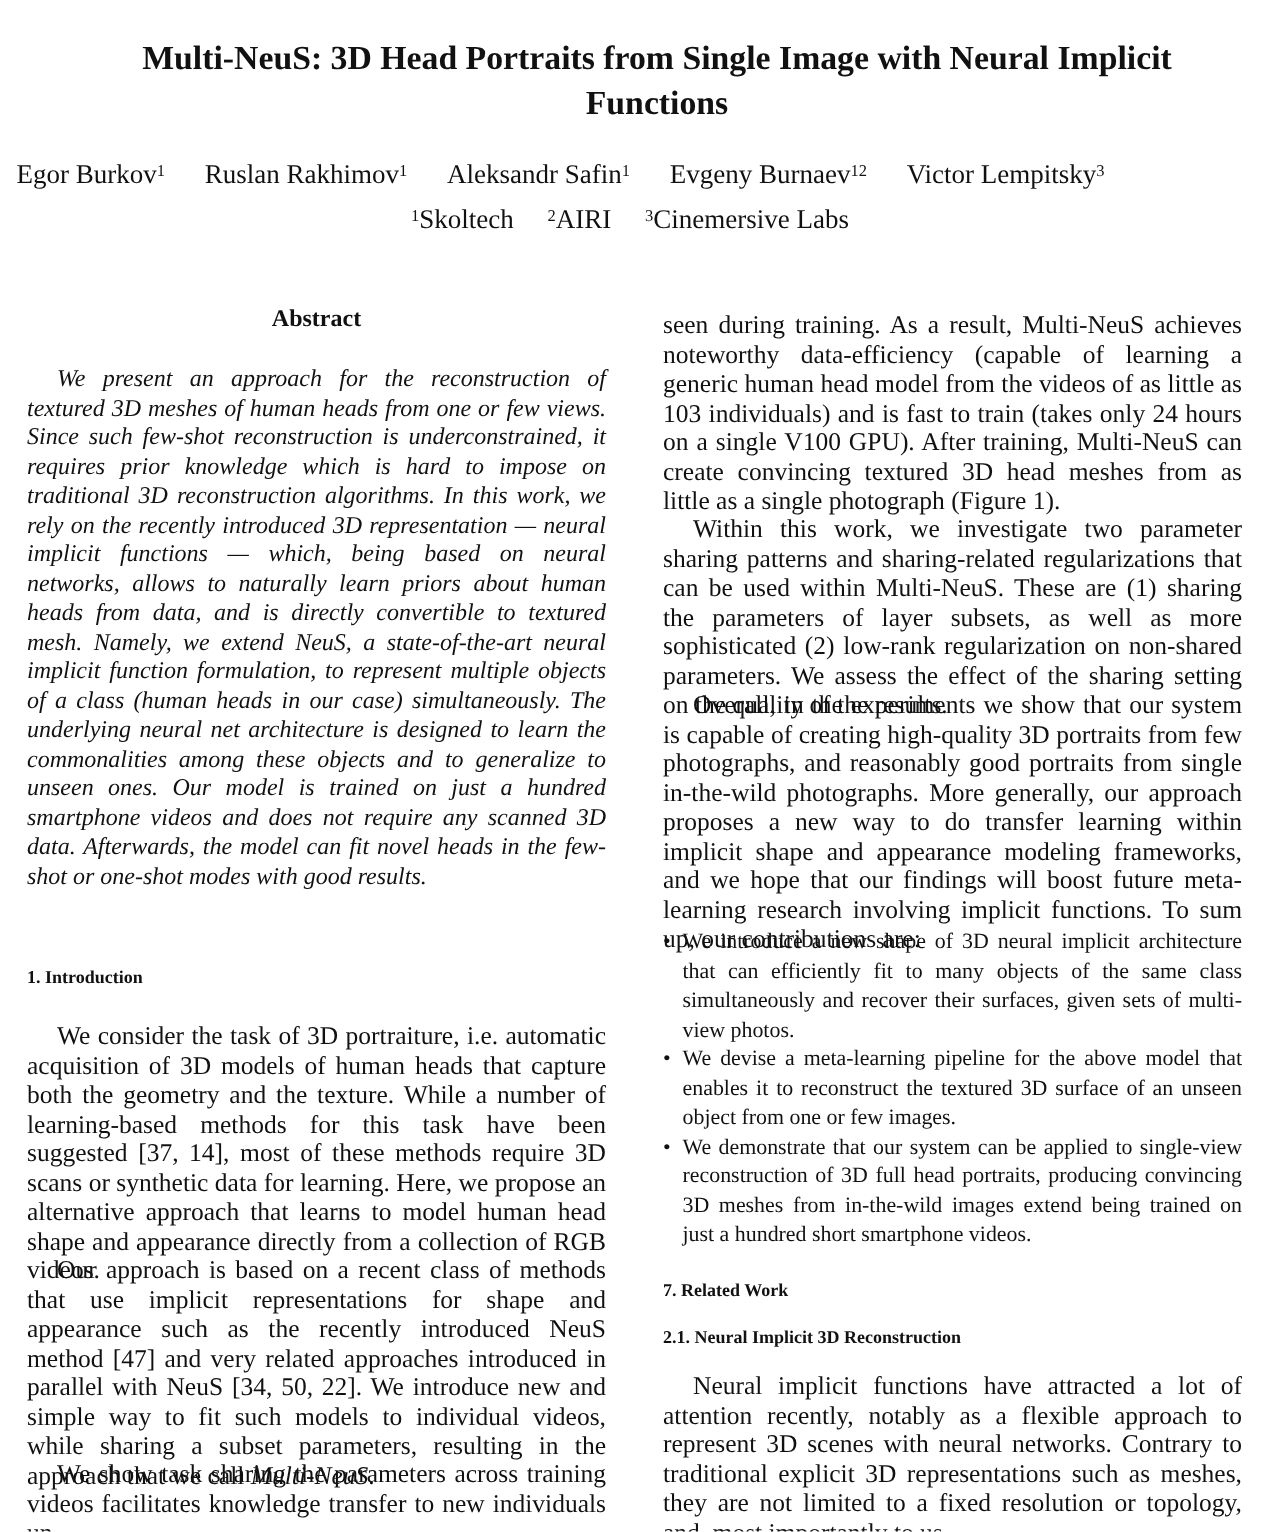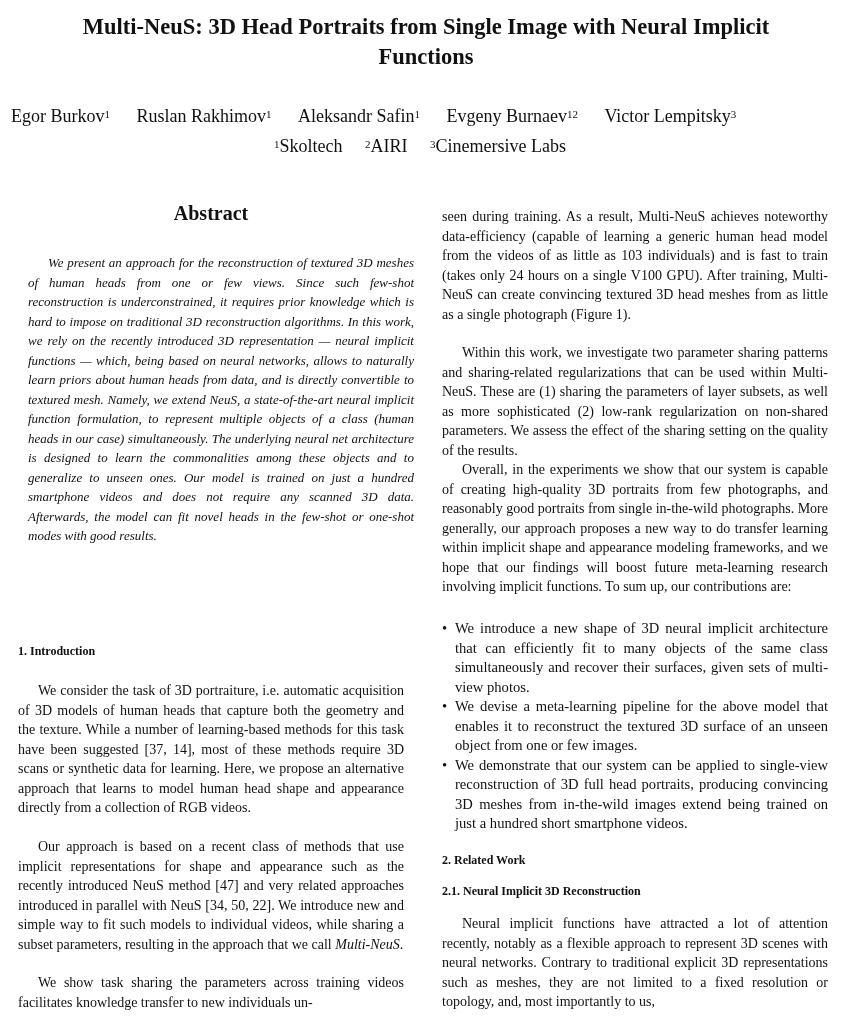--- a/index.html
+++ b/index.html
@@ -4,52 +4,52 @@
 <style>
   html, body { margin: 0; padding: 0; background: #ffffff; }
   body {
     width: 844px; height: 1021px; overflow: hidden; position: relative;
     font-family: "Liberation Serif", "DejaVu Serif", serif;
     color: #111111;
   }
   .title {
     position: absolute; left: 40px; top: 8px; width: 764px;
     text-align: center; font-weight: bold; font-size: 22.5px; line-height: 30px;
-    margin: 4px;
+    margin: 16px;
   }
   .authors {
     position: absolute; left: 0; top: 102px; width: 736px;
     text-align: center; font-size: 18px; line-height: 28px;
     white-space: nowrap;
   }
   .author { margin: 0 11px; }
   .affils {
     position: absolute; left: 0; top: 132px; width: 840px;
     text-align: center; font-size: 18px; line-height: 28px;
   }
   .affil { margin: 0 9px; }
   sup { font-size: 11px; vertical-align: top; position: relative; top: -2px; }
 
   .abstract-heading {
     position: absolute; left: 18px; top: 202px; width: 386px;
-    text-align: center; font-weight: bold; font-size: 20px; line-height: 22px; margin: 0;
+    text-align: center; font-weight: bold; font-size: 16px; line-height: 22px; margin: 0;
   }
   .abstract {
     position: absolute; left: 18px; top: 243px; width: 386px;
-    font-style: italic; font-size: 13px; line-height: 19.5px;
-    text-align: justify; text-indent: 20px; margin: 10px; hyphens: manual;
+    font-style: italic; font-size: 16px; line-height: 19.5px;
+    text-align: justify; text-indent: 20px; margin: 0; hyphens: manual;
   }
   .sec-heading {
     position: absolute; font-weight: bold; font-size: 12px; line-height: 22px; margin: 0;
   }
   .subsec-heading {
     position: absolute; font-weight: bold; font-size: 12px; line-height: 20px; margin: 0;
   }
   .para {
-    position: absolute; width: 386px; font-size: 14px; line-height: 19.5px;
+    position: absolute; width: 386px; font-size: 17px; line-height: 19.5px;
     text-align: justify; text-indent: 20px; margin: 0;
   }
   .para.noindent { text-indent: 0; }
   .bullets {
     position: absolute; left: 442px; top: 619px; width: 386px;
     list-style: none; margin: 0; padding: 0;
     font-size: 14.6px; line-height: 19.5px;
   }
   .bullets li { position: relative; padding-left: 13px; text-align: justify; }
   .bullet-dot { position: absolute; left: 0; top: 0; }
@@ -85,15 +85,15 @@
 <p class="para noindent" style="left:442px; top:207px;">seen during training. As a result, Multi-NeuS achieves noteworthy data-efficiency (capable of learning a generic human head model from the videos of as little as 103 individuals) and is fast to train (takes only 24 hours on a single V100 GPU). After training, Multi-NeuS can create convincing textured 3D head meshes from as little as a single photograph (Figure 1).</p>
 <p class="para" style="left:442px; top:343px;">Within this work, we investigate two parameter sharing patterns and sharing-related regularizations that can be used within Multi-NeuS. These are (1) sharing the parameters of layer subsets, as well as more sophisticated (2) low-rank regularization on non-shared parameters. We assess the effect of the sharing setting on the quality of the results.</p>
 <p class="para" style="left:442px; top:460px;">Overall, in the experiments we show that our system is capable of creating high-quality 3D portraits from few photographs, and reasonably good portraits from single in-the-wild photographs. More generally, our approach proposes a new way to do transfer learning within implicit shape and appearance modeling frameworks, and we hope that our findings will boost future meta-learning research involving implicit functions. To sum up, our contributions are:</p>
 
 <ul class="bullets">
   <li><span class="bullet-dot">•</span><span>We introduce a new shape of 3D neural implicit architecture that can efficiently fit to many objects of the same class simultaneously and recover their surfaces, given sets of multi-view photos.</span></li>
   <li><span class="bullet-dot">•</span><span>We devise a meta-learning pipeline for the above model that enables it to reconstruct the textured 3D surface of an unseen object from one or few images.</span></li>
   <li><span class="bullet-dot">•</span><span>We demonstrate that our system can be applied to single-view reconstruction of 3D full head portraits, producing convincing 3D meshes from in-the-wild images extend being trained on just a hundred short smartphone videos.</span></li>
 </ul>
 
-<h2 class="sec-heading" style="left:442px; top:849px;">2. Related Work</h2>
+<h2 class="sec-heading" style="left:442px; top:849px;">7. Related Work</h2>
 <h3 class="subsec-heading" style="left:442px; top:881px;">2.1. Neural Implicit 3D Reconstruction</h3>
 <p class="para" style="left:442px; top:914px;">Neural implicit functions have attracted a lot of attention recently, notably as a flexible approach to represent 3D scenes with neural networks. Contrary to traditional explicit 3D representations such as meshes, they are not limited to a fixed resolution or topology, and, most importantly to us,</p>
 
 </body></html>

